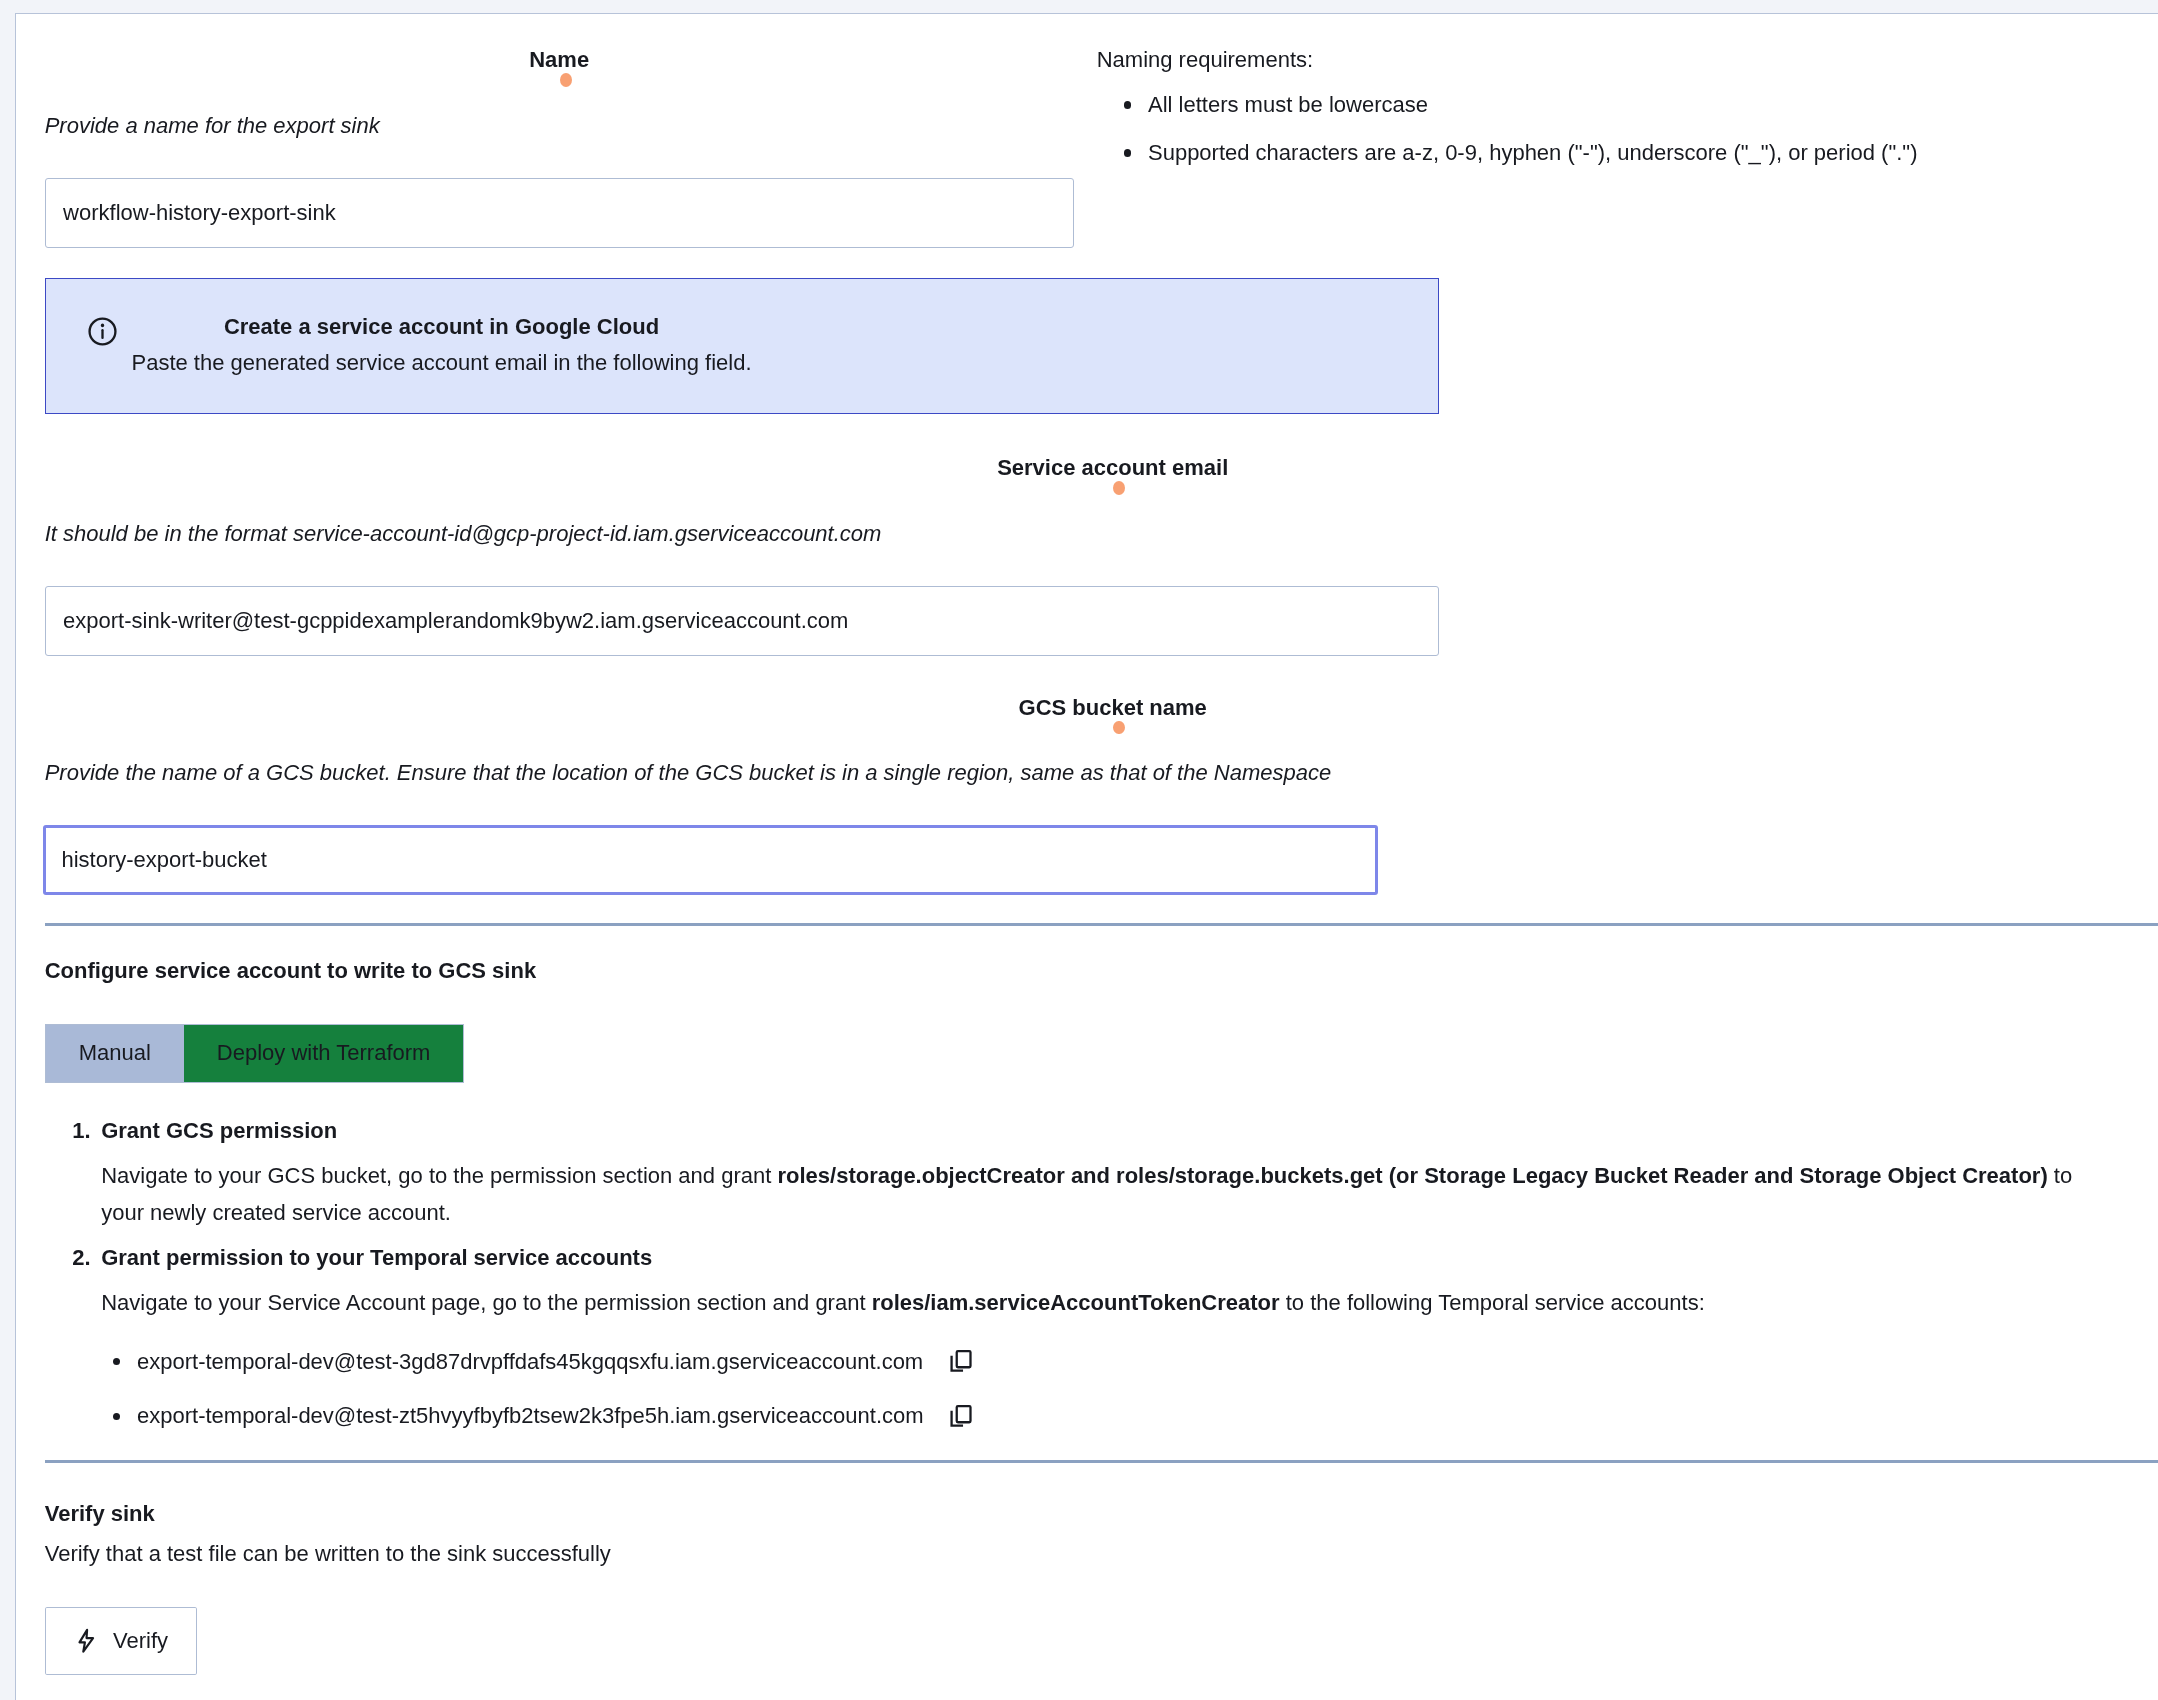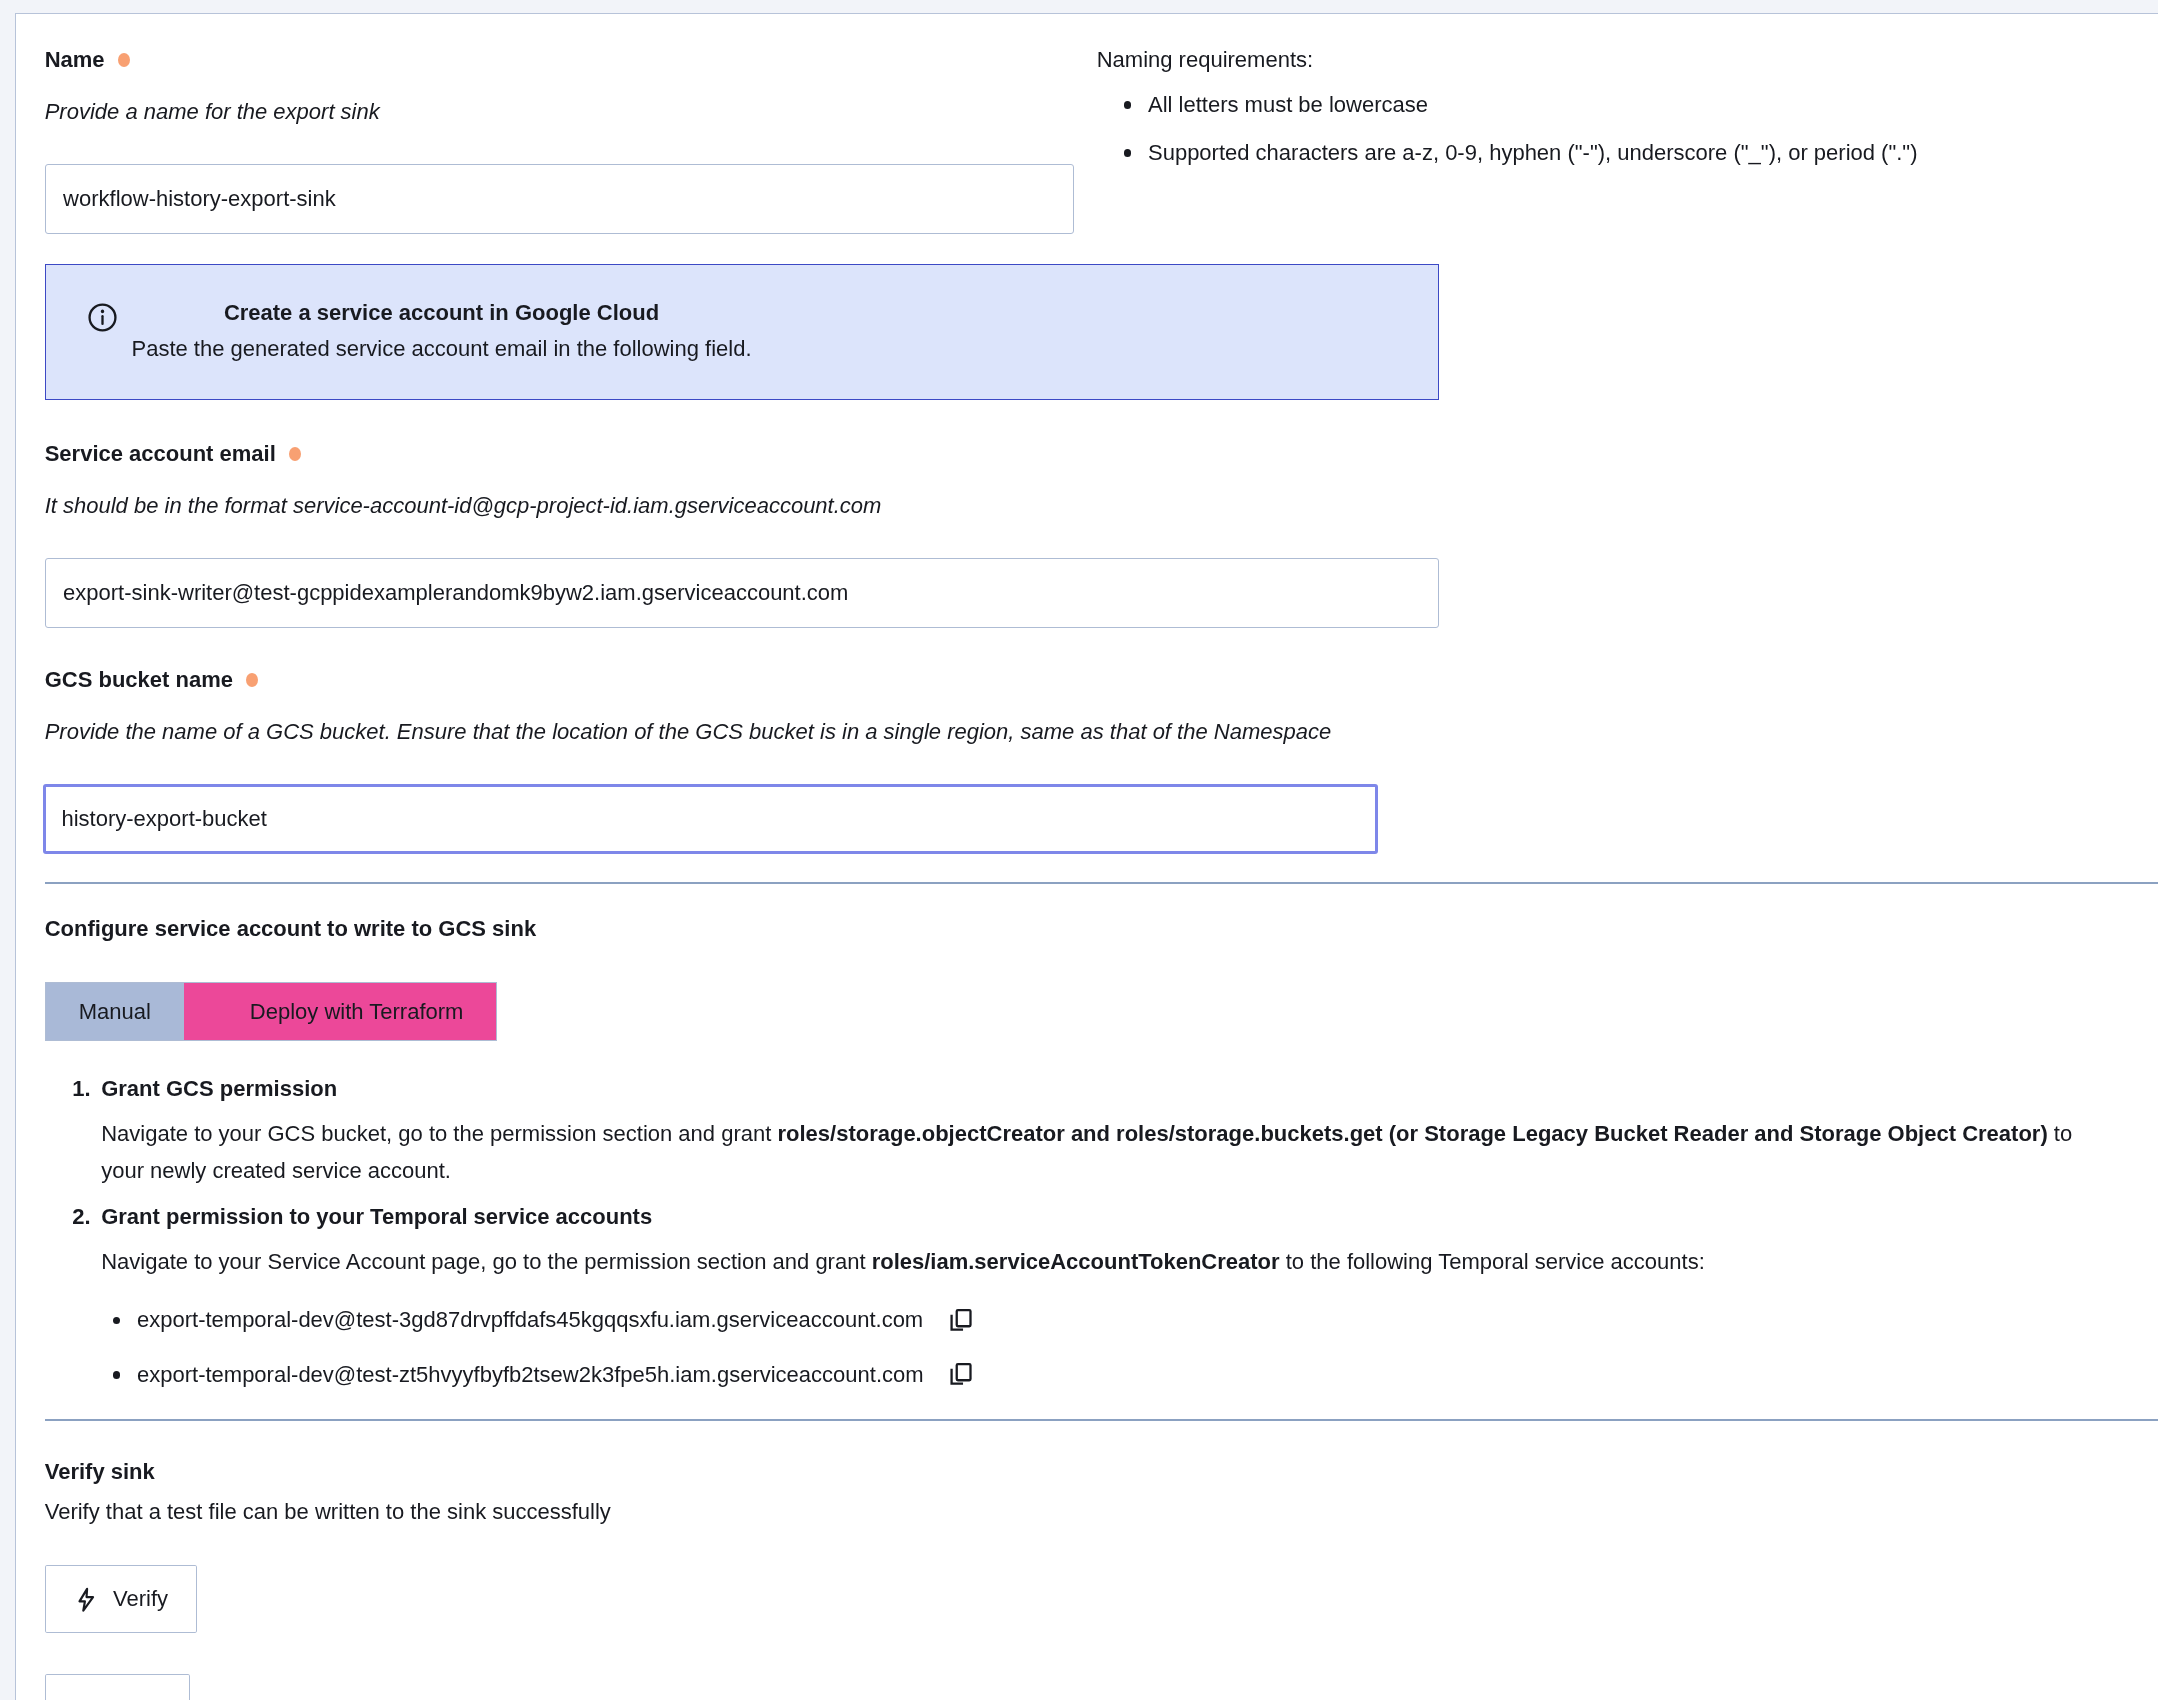--- a/index.html
+++ b/index.html
@@ -31,21 +31,21 @@
     background: #ffffff;
     border: 1.8px solid var(--panel-border);
     padding: 33px 0 0 29px;
   }
   .row-top { display: flex; }
   .col-left { width: 1029px; flex: 0 0 auto; }
   .col-right { margin-left: 23px; flex: 1; }
 
   .field-label {
     font-weight: 700;
-    display: flex; align-items: center;
+    display: flex; align-items: center; flex-direction: column;
   }
   .req-dot {
     display: inline-block;
     width: 12px; height: 13.8px;
     border-radius: 50%;
     background: var(--required-dot);
     margin-left: 13px;
   }
   .field-help { margin-top: 26px; font-style: italic; }
 
@@ -94,22 +94,21 @@
     margin: 27.5px 0 0 0;
     width: 2130px;
   }
 
   .configure-title { font-weight: 700; margin-top: 32px; }
 
   .tabs {
     margin-top: 40px;
     display: inline-flex;
     border: 1.8px solid var(--input-border);
-    background: #ec4899;
-    gap: 33px;
+    background: #15803d;
   }
   .tab {
     height: 57px;
     display: flex; align-items: center;
     padding: 0 33px;
     cursor: pointer;
     white-space: nowrap;
   }
   .tab.selected { background: var(--tab-selected-bg); }
 

